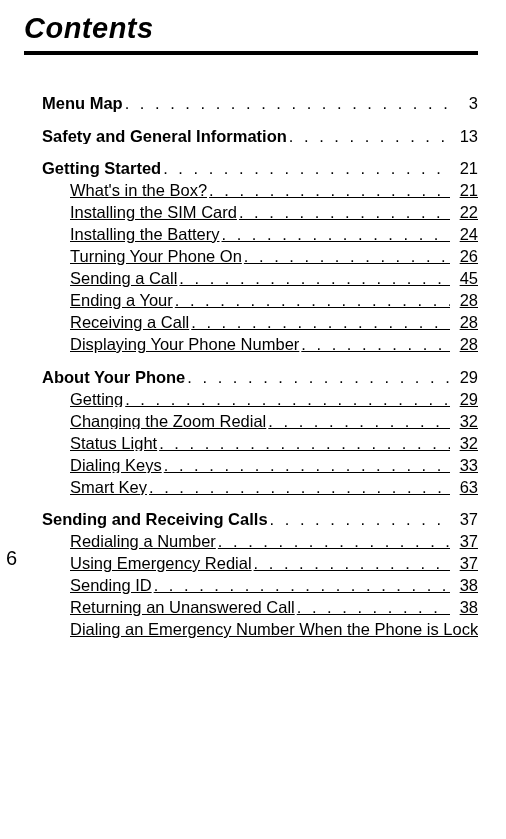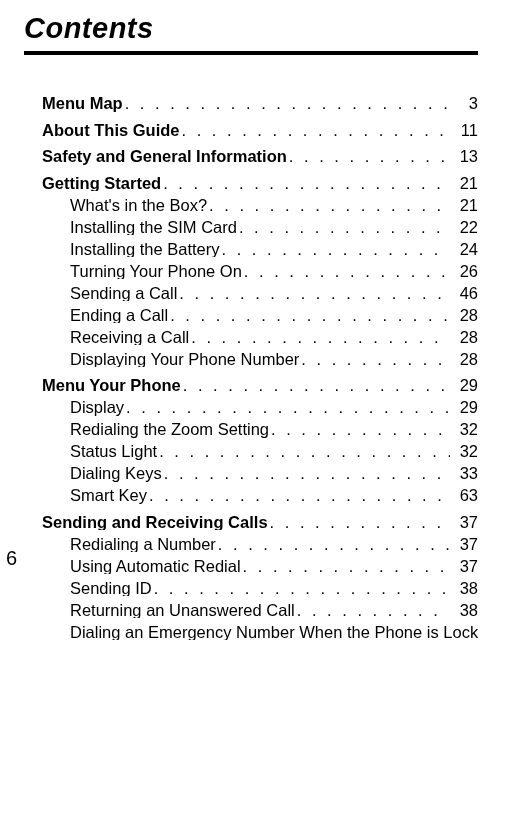--- a/index.html
+++ b/index.html
@@ -29,33 +29,34 @@
   .rule {
     border: 0;
     border-top: 4px solid #000;
     margin: 0 0 40px 0;
   }
   .toc {
     font-size: 16.5px;
     line-height: 1.0;
   }
   .toc .section {
-    margin: 4px 0 10px 0;
+    margin: 16px 0 10px 0;
   }
   .entry {
     display: flex;
     align-items: baseline;
     white-space: nowrap;
     overflow: hidden;
     padding-left: 18px;
     margin-bottom: 5.5px;
   }
   .entry.sub {
     padding-left: 46px;
     font-weight: 400;
+    text-decoration: underline;
   }
   .entry.top {
     font-weight: 700;
   }
   .label {
     flex: 0 0 auto;
   }
   .leaders {
     flex: 1 1 auto;
     overflow: hidden;
@@ -92,27 +93,20 @@
 
     <div class="section">
       <div class="entry top">
         <span class="label">Menu Map</span>
         <span class="leaders"></span>
         <span class="pagenr">3</span>
       </div>
     </div>
 
 
-    <div class="section">
-      <div class="entry top">
-        <span class="label">About This Guide</span>
-        <span class="leaders"></span>
-        <span class="pagenr">11</span>
-      </div>
-    </div>
 
     <div class="section">
       <div class="entry top">
         <span class="label">Safety and General Information</span>
         <span class="leaders"></span>
         <span class="pagenr">13</span>
       </div>
     </div>
 
     <div class="section">
@@ -137,52 +131,52 @@
         <span class="pagenr">24</span>
       </div>
       <div class="entry sub">
         <span class="label">Turning Your Phone On</span>
         <span class="leaders"></span>
         <span class="pagenr">26</span>
       </div>
       <div class="entry sub">
         <span class="label">Sending a Call</span>
         <span class="leaders"></span>
-        <span class="pagenr">46</span>
-      </div>
-      <div class="entry sub">
-        <span class="label">Ending a Call</span>
+        <span class="pagenr">45</span>
+      </div>
+      <div class="entry sub">
+        <span class="label">Ending a Your</span>
         <span class="leaders"></span>
         <span class="pagenr">28</span>
       </div>
       <div class="entry sub">
         <span class="label">Receiving a Call</span>
         <span class="leaders"></span>
         <span class="pagenr">28</span>
       </div>
       <div class="entry sub">
         <span class="label">Displaying Your Phone Number</span>
         <span class="leaders"></span>
         <span class="pagenr">28</span>
       </div>
     </div>
 
     <div class="section">
       <div class="entry top">
-        <span class="label">Menu Your Phone</span>
+        <span class="label">About Your Phone</span>
         <span class="leaders"></span>
         <span class="pagenr">29</span>
       </div>
       <div class="entry sub">
-        <span class="label">Display</span>
+        <span class="label">Getting</span>
         <span class="leaders"></span>
         <span class="pagenr">29</span>
       </div>
       <div class="entry sub">
-        <span class="label">Redialing the Zoom Setting</span>
+        <span class="label">Changing the Zoom Redial</span>
         <span class="leaders"></span>
         <span class="pagenr">32</span>
       </div>
       <div class="entry sub">
         <span class="label">Status Light</span>
         <span class="leaders"></span>
         <span class="pagenr">32</span>
       </div>
       <div class="entry sub">
         <span class="label">Dialing Keys</span>
@@ -201,21 +195,21 @@
         <span class="label">Sending and Receiving Calls</span>
         <span class="leaders"></span>
         <span class="pagenr">37</span>
       </div>
       <div class="entry sub">
         <span class="label">Redialing a Number</span>
         <span class="leaders"></span>
         <span class="pagenr">37</span>
       </div>
       <div class="entry sub">
-        <span class="label">Using Automatic Redial</span>
+        <span class="label">Using Emergency Redial</span>
         <span class="leaders"></span>
         <span class="pagenr">37</span>
       </div>
       <div class="entry sub">
         <span class="label">Sending ID</span>
         <span class="leaders"></span>
         <span class="pagenr">38</span>
       </div>
       <div class="entry sub">
         <span class="label">Returning an Unanswered Call</span>

